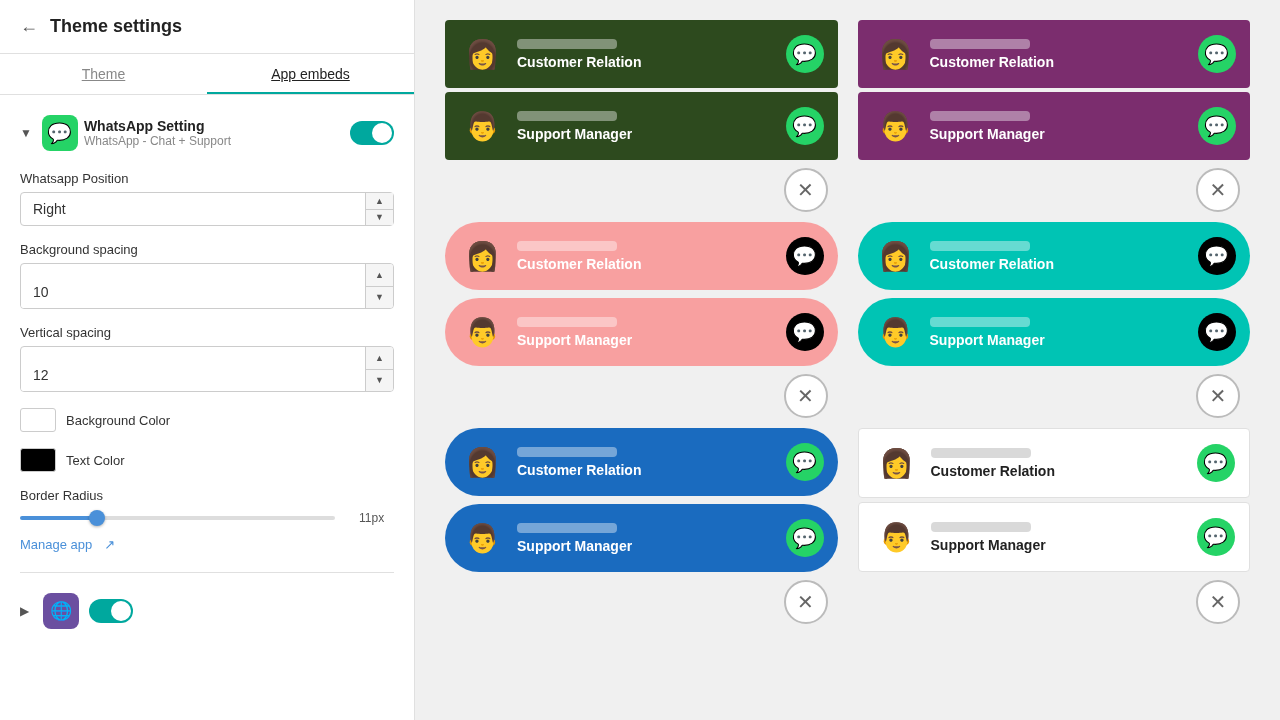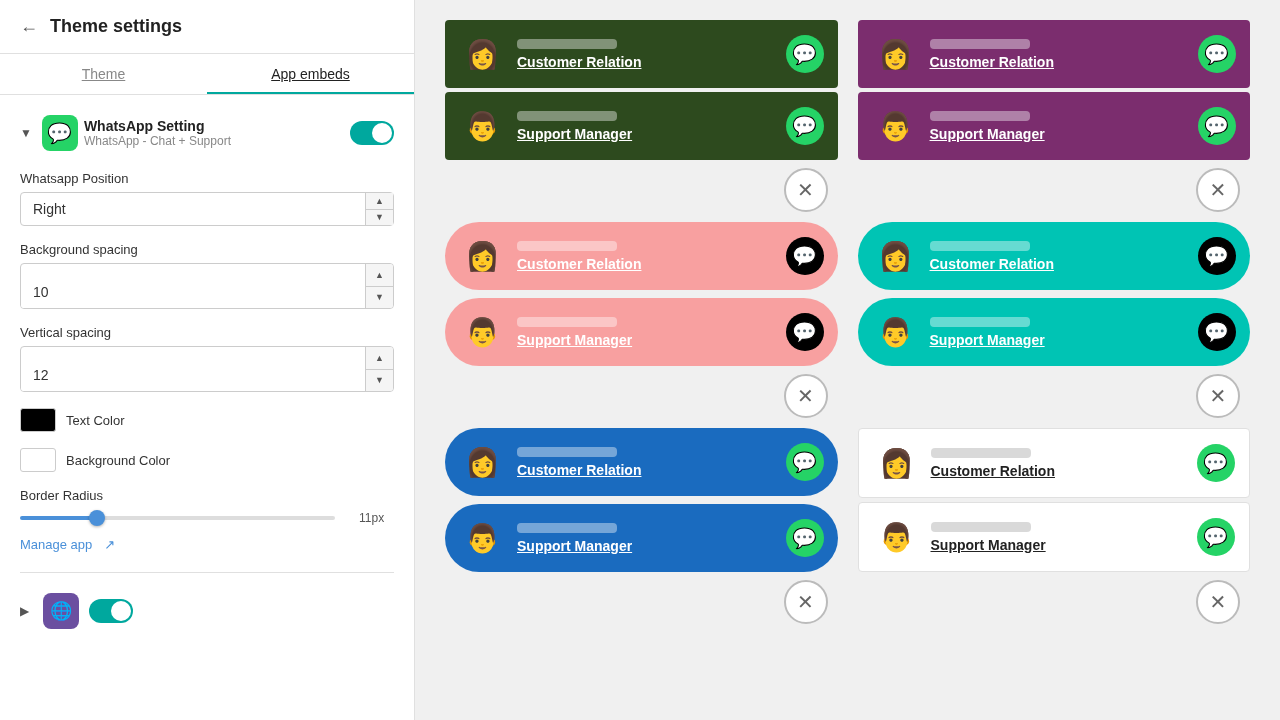--- a/index.html
+++ b/index.html
@@ -374,21 +374,20 @@
     }
 
     .widget-name-blur.dark {
       background: rgba(0,0,0,0.15);
     }
 
     .widget-role {
       font-size: 14px;
       font-weight: 700;
       color: #fff;
-      text-decoration: underline;
     }
 
     .widget-role.dark-text {
       color: #222;
     }
 
     .wa-icon-circle {
       width: 38px;
       height: 38px;
       border-radius: 50%;
@@ -467,27 +466,27 @@
     <div class="field-label">Vertical spacing</div>
     <div class="number-input-wrapper">
       <input class="number-input" type="text" value="12" style="">
       <div class="number-arrows">
         <div class="number-arrow-up">▲</div>
         <div class="number-arrow-down">▼</div>
       </div>
     </div>
 
     <div class="color-row">
+      <div class="color-swatch" style="background:#fff;"></div>
+      <span class="color-label">Background Color</span>
+    </div>
+
+    <div class="color-row">
       <div class="color-swatch" style="background:#000;"></div>
       <span class="color-label">Text Color</span>
-    </div>
-
-    <div class="color-row">
-      <div class="color-swatch" style="background:#fff;"></div>
-      <span class="color-label">Background Color</span>
     </div>
 
     <div class="border-radius-section">
       <div class="border-radius-label">Border Radius</div>
       <div class="slider-row">
         <div class="slider">
           <div class="slider-thumb"></div>
         </div>
         <span class="slider-value">11px</span>
       </div>

